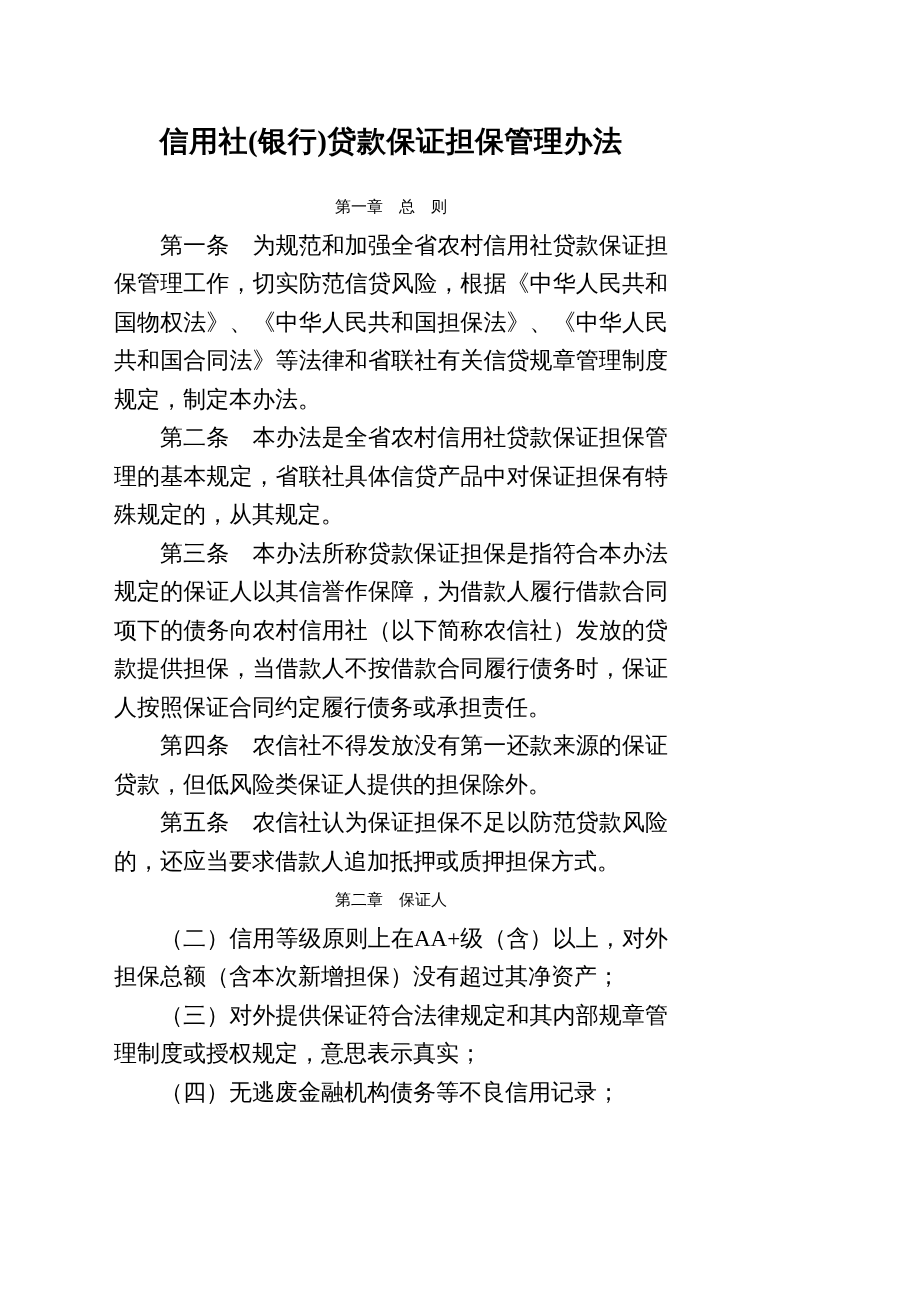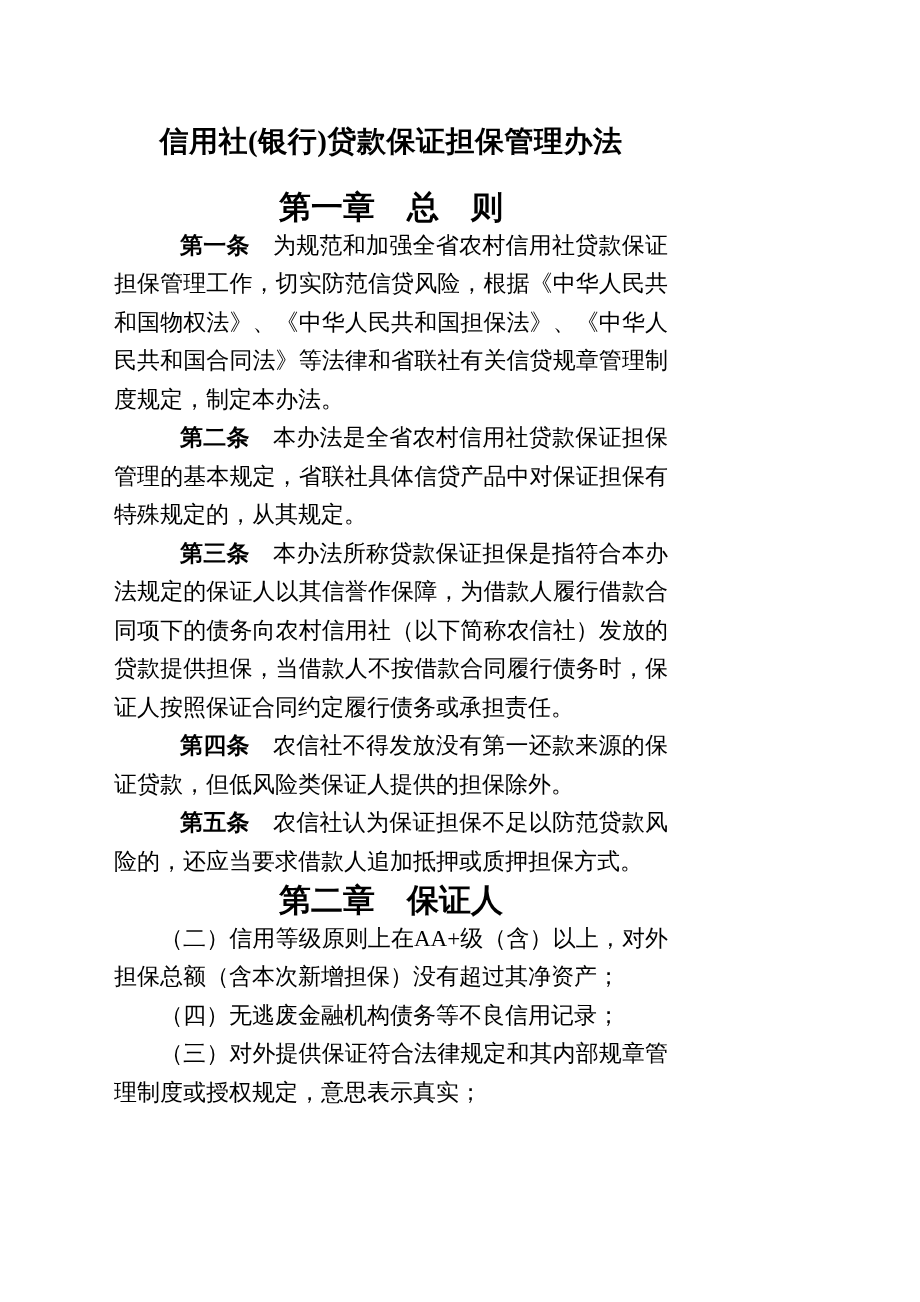--- a/index.html
+++ b/index.html
@@ -30,43 +30,42 @@
     letter-spacing: 0.5px;
   }
   .sec {
     margin: 0;
     font-size: 23px;
     line-height: 38.5px;
     text-align: justify;
   }
   .sec.chapter {
     text-align: center;
-    font-weight: bold;
-    font-size: 32px;
+    font-weight: normal;
+    font-size: 16px;
     text-indent: 0;
   }
   .sec.article,
   .sec.item {
     text-indent: 2em;
   }
   .article-label {
-    font-weight: bold;
-    margin-left: 20px;
+    font-weight: normal;
   }
 </style>
 </head>
 <body>
 
 <div class="page">
   <h1 class="doc-title">信用社(银行)贷款保证担保管理办法</h1>
   <div id="doc-body">
       <p class="sec chapter">第一章　总　则</p>
       <p class="sec article"><span class="article-label">第一条</span>　为规范和加强全省农村信用社贷款保证担保管理工作，切实防范信贷风险，根据《中华人民共和国物权法》、《中华人民共和国担保法》、《中华人民共和国合同法》等法律和省联社有关信贷规章管理制度规定，制定本办法。</p>
       <p class="sec article"><span class="article-label">第二条</span>　本办法是全省农村信用社贷款保证担保管理的基本规定，省联社具体信贷产品中对保证担保有特殊规定的，从其规定。</p>
       <p class="sec article"><span class="article-label">第三条</span>　本办法所称贷款保证担保是指符合本办法规定的保证人以其信誉作保障，为借款人履行借款合同项下的债务向农村信用社（以下简称农信社）发放的贷款提供担保，当借款人不按借款合同履行债务时，保证人按照保证合同约定履行债务或承担责任。</p>
       <p class="sec article"><span class="article-label">第四条</span>　农信社不得发放没有第一还款来源的保证贷款，但低风险类保证人提供的担保除外。</p>
       <p class="sec article"><span class="article-label">第五条</span>　农信社认为保证担保不足以防范贷款风险的，还应当要求借款人追加抵押或质押担保方式。</p>
       <p class="sec chapter">第二章　保证人</p>
       <p class="sec item">（二）信用等级原则上在AA+级（含）以上，对外担保总额（含本次新增担保）没有超过其净资产；</p>
+      <p class="sec item">（三）对外提供保证符合法律规定和其内部规章管理制度或授权规定，意思表示真实；</p>
       <p class="sec item">（四）无逃废金融机构债务等不良信用记录；</p>
-      <p class="sec item">（三）对外提供保证符合法律规定和其内部规章管理制度或授权规定，意思表示真实；</p>
     </div>
 </div>
 
 </body></html>

